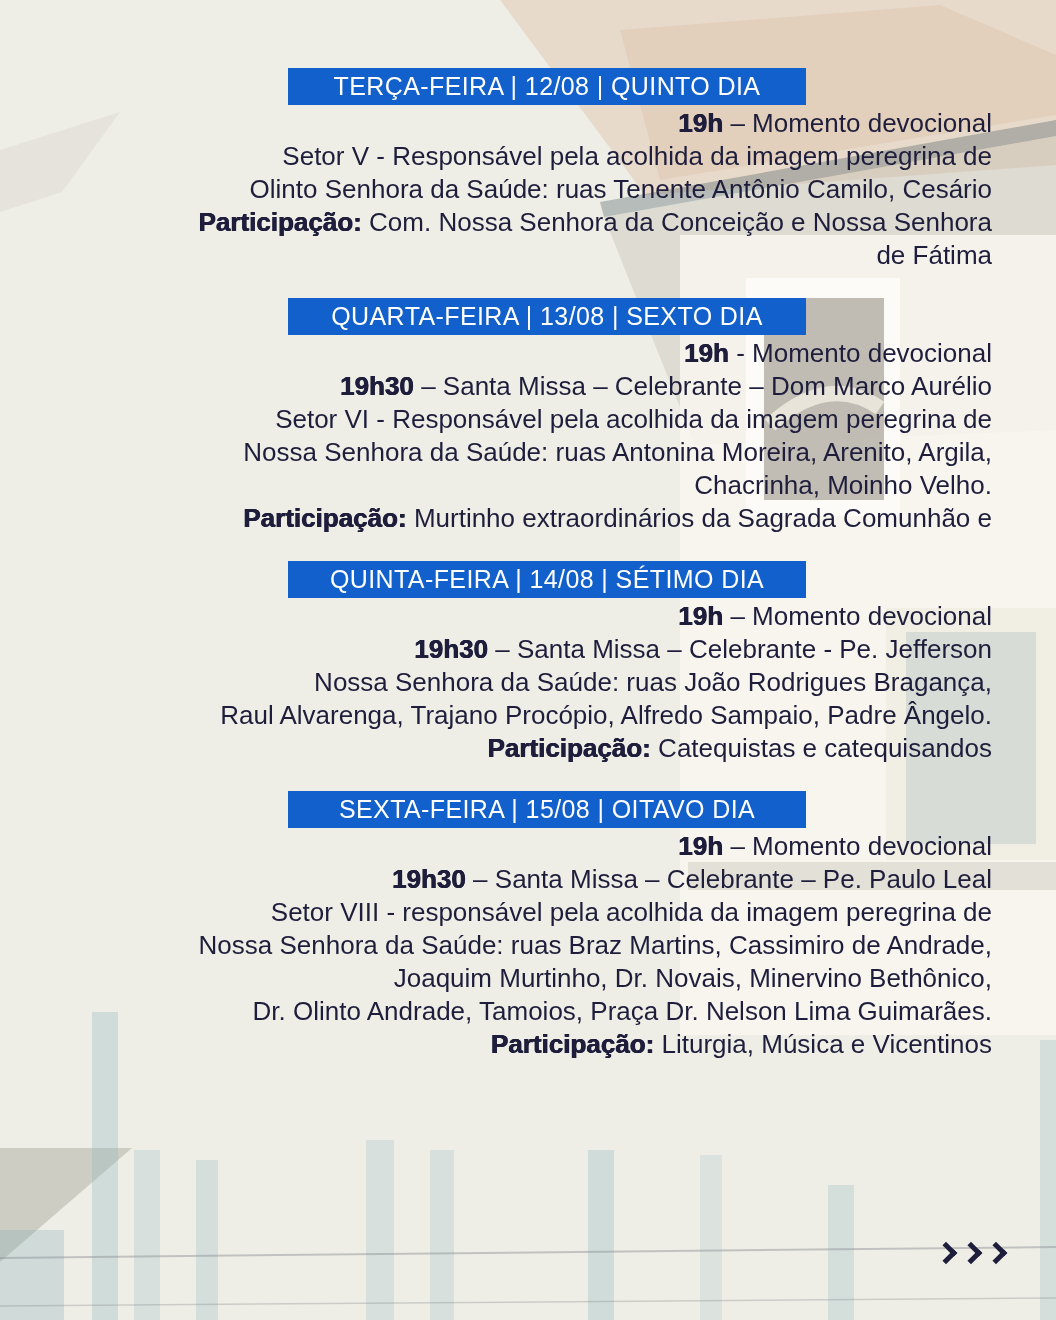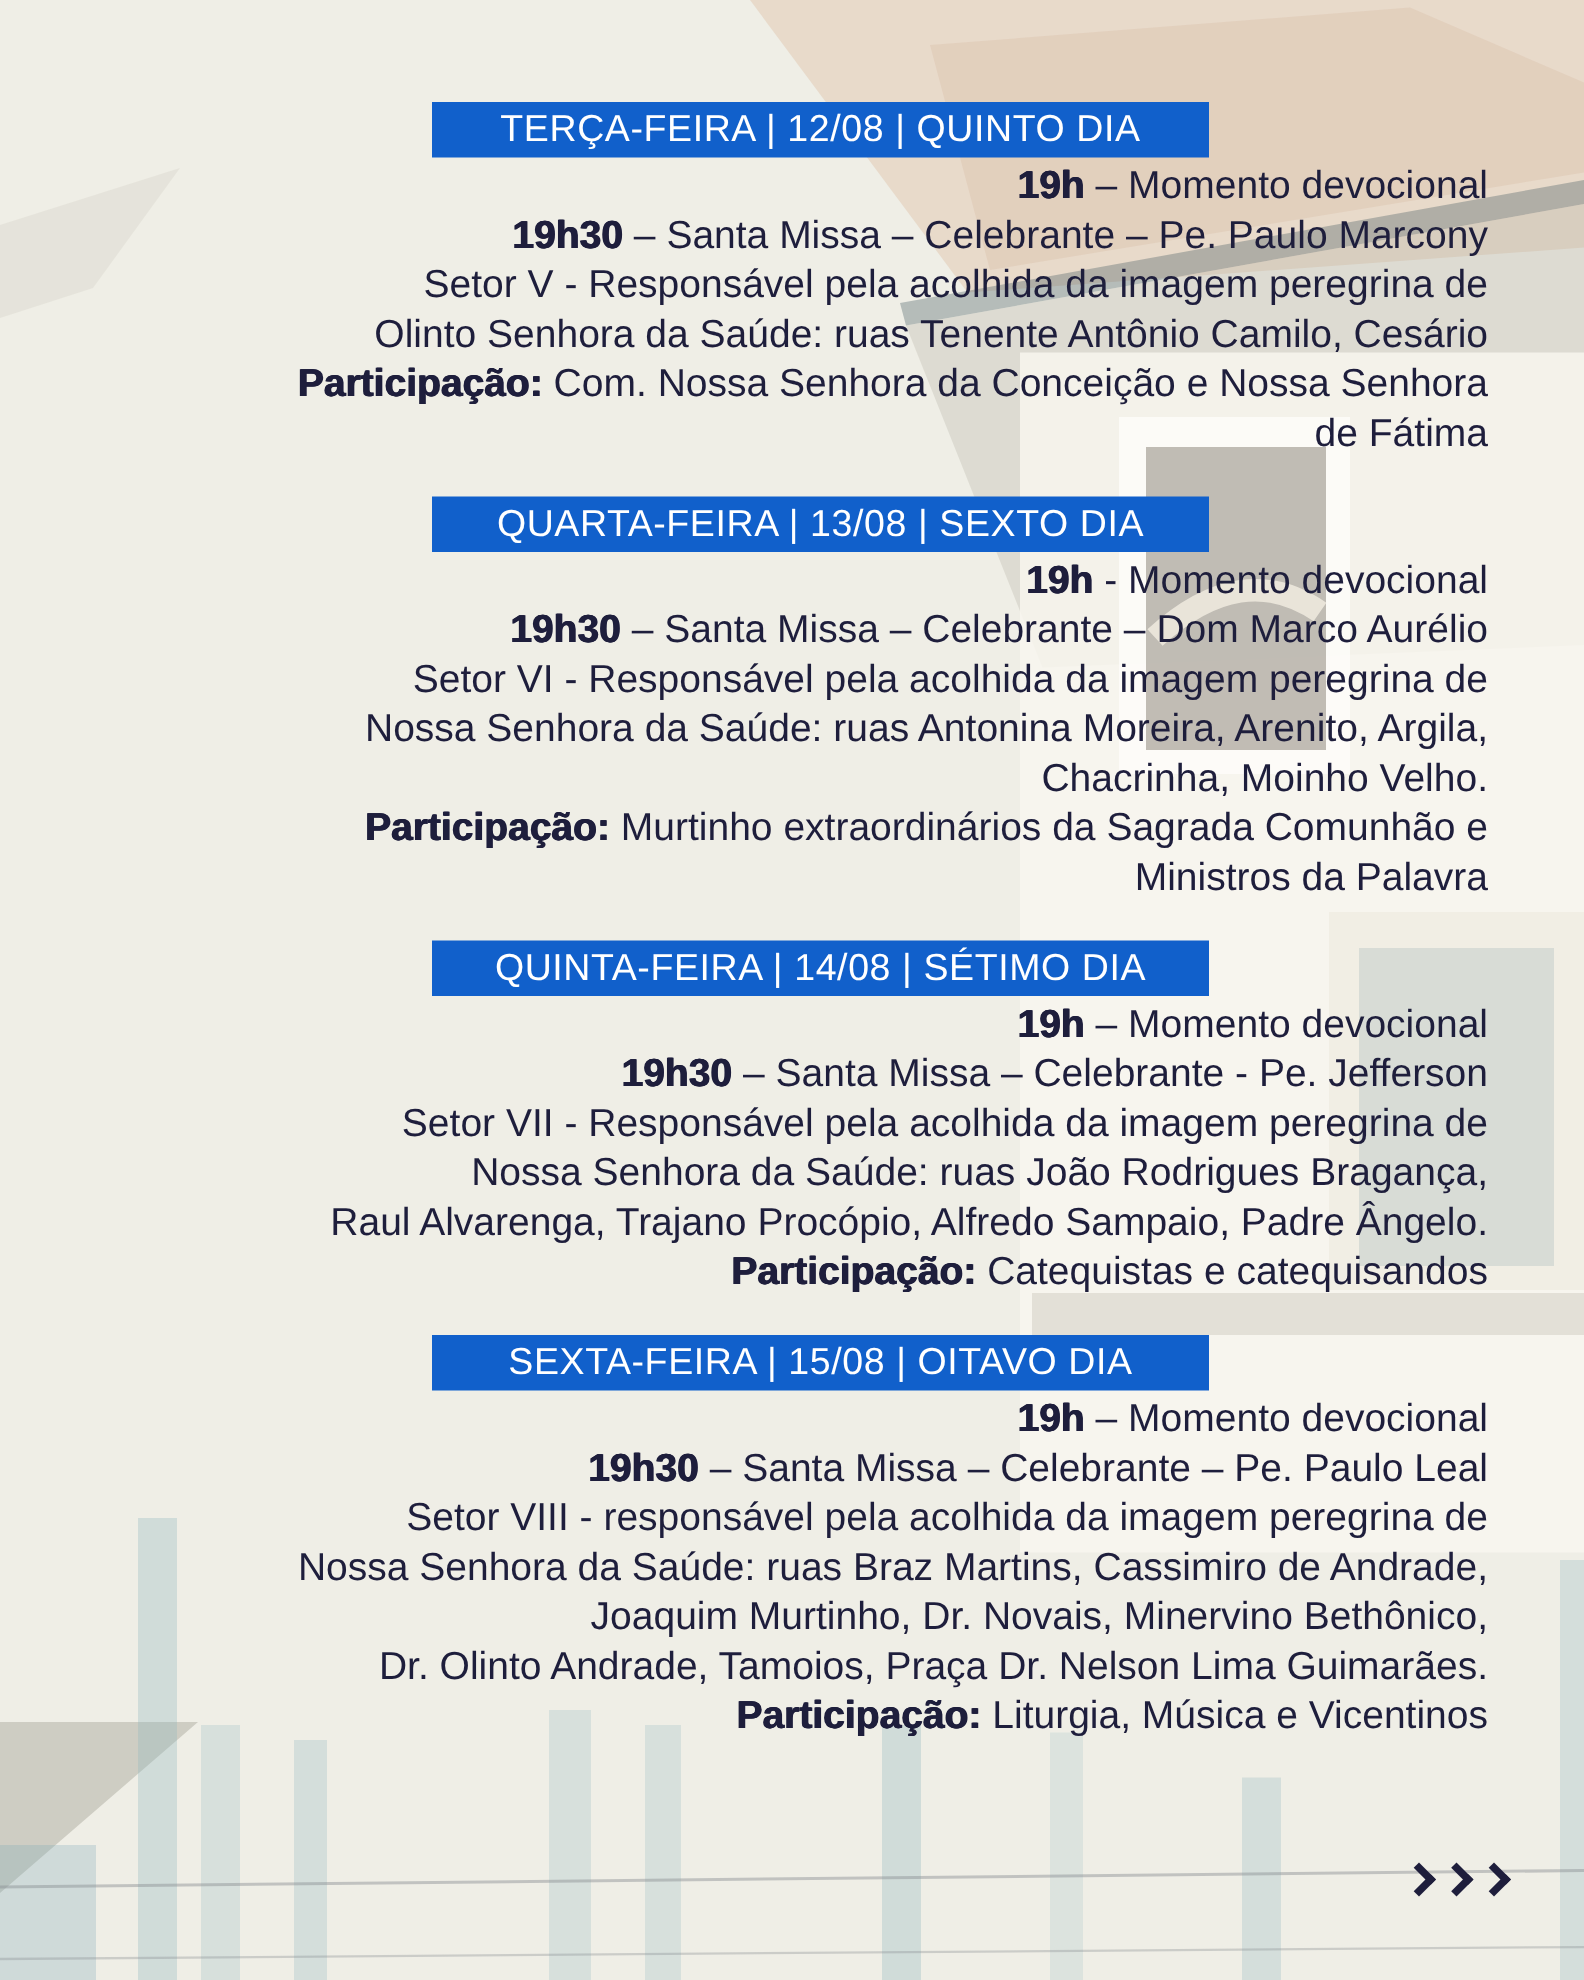--- a/index.html
+++ b/index.html
@@ -75,43 +75,40 @@
 
     <line x1="0" y1="1258" x2="1056" y2="1247" stroke="#8a8f93" stroke-width="2" opacity="0.45"></line>
     <line x1="0" y1="1306" x2="1056" y2="1298" stroke="#8a8f93" stroke-width="1.5" opacity="0.35"></line>
   </svg>
 
   <div class="content">
 
     <section>
       <div class="banner">TERÇA-FEIRA | 12/08 | QUINTO DIA</div>
       <p class="ln"><b>19h</b><span> – Momento devocional</span></p>
-      <p class="ln"><b>19h30</b><span> – Santa Missa – Celebrante – Pe. Paulo Marcony</span></p>
       <p class="ln"><b></b><span>Setor V - Responsável pela acolhida da imagem peregrina de</span></p>
       <p class="ln"><b></b><span>Olinto Senhora da Saúde: ruas Tenente Antônio Camilo, Cesário</span></p>
       <p class="ln"><b>Participação:</b><span> Com. Nossa Senhora da Conceição e Nossa Senhora</span></p>
       <p class="ln"><b></b><span>de Fátima</span></p>
     </section>
 
     <section>
       <div class="banner">QUARTA-FEIRA | 13/08 | SEXTO DIA</div>
       <p class="ln"><b>19h</b><span> - Momento devocional</span></p>
       <p class="ln"><b>19h30</b><span> – Santa Missa – Celebrante – Dom Marco Aurélio</span></p>
       <p class="ln"><b></b><span>Setor VI - Responsável pela acolhida da imagem peregrina de</span></p>
       <p class="ln"><b></b><span>Nossa Senhora da Saúde: ruas Antonina Moreira, Arenito, Argila,</span></p>
       <p class="ln"><b></b><span>Chacrinha, Moinho Velho.</span></p>
       <p class="ln"><b>Participação:</b><span> Murtinho extraordinários da Sagrada Comunhão e</span></p>
-      <p class="ln"><b></b><span>Ministros da Palavra</span></p>
     </section>
 
     <section>
       <div class="banner">QUINTA-FEIRA | 14/08 | SÉTIMO DIA</div>
       <p class="ln"><b>19h</b><span> – Momento devocional</span></p>
       <p class="ln"><b>19h30</b><span> – Santa Missa – Celebrante - Pe. Jefferson</span></p>
-      <p class="ln"><b></b><span>Setor VII - Responsável pela acolhida da imagem peregrina de</span></p>
       <p class="ln"><b></b><span>Nossa Senhora da Saúde: ruas João Rodrigues Bragança,</span></p>
       <p class="ln"><b></b><span>Raul Alvarenga, Trajano Procópio, Alfredo Sampaio, Padre Ângelo.</span></p>
       <p class="ln"><b>Participação:</b><span> Catequistas e catequisandos</span></p>
     </section>
 
     <section>
       <div class="banner">SEXTA-FEIRA | 15/08 | OITAVO DIA</div>
       <p class="ln"><b>19h</b><span> – Momento devocional</span></p>
       <p class="ln"><b>19h30</b><span> – Santa Missa – Celebrante – Pe. Paulo Leal</span></p>
       <p class="ln"><b></b><span>Setor VIII - responsável pela acolhida da imagem peregrina de</span></p>

